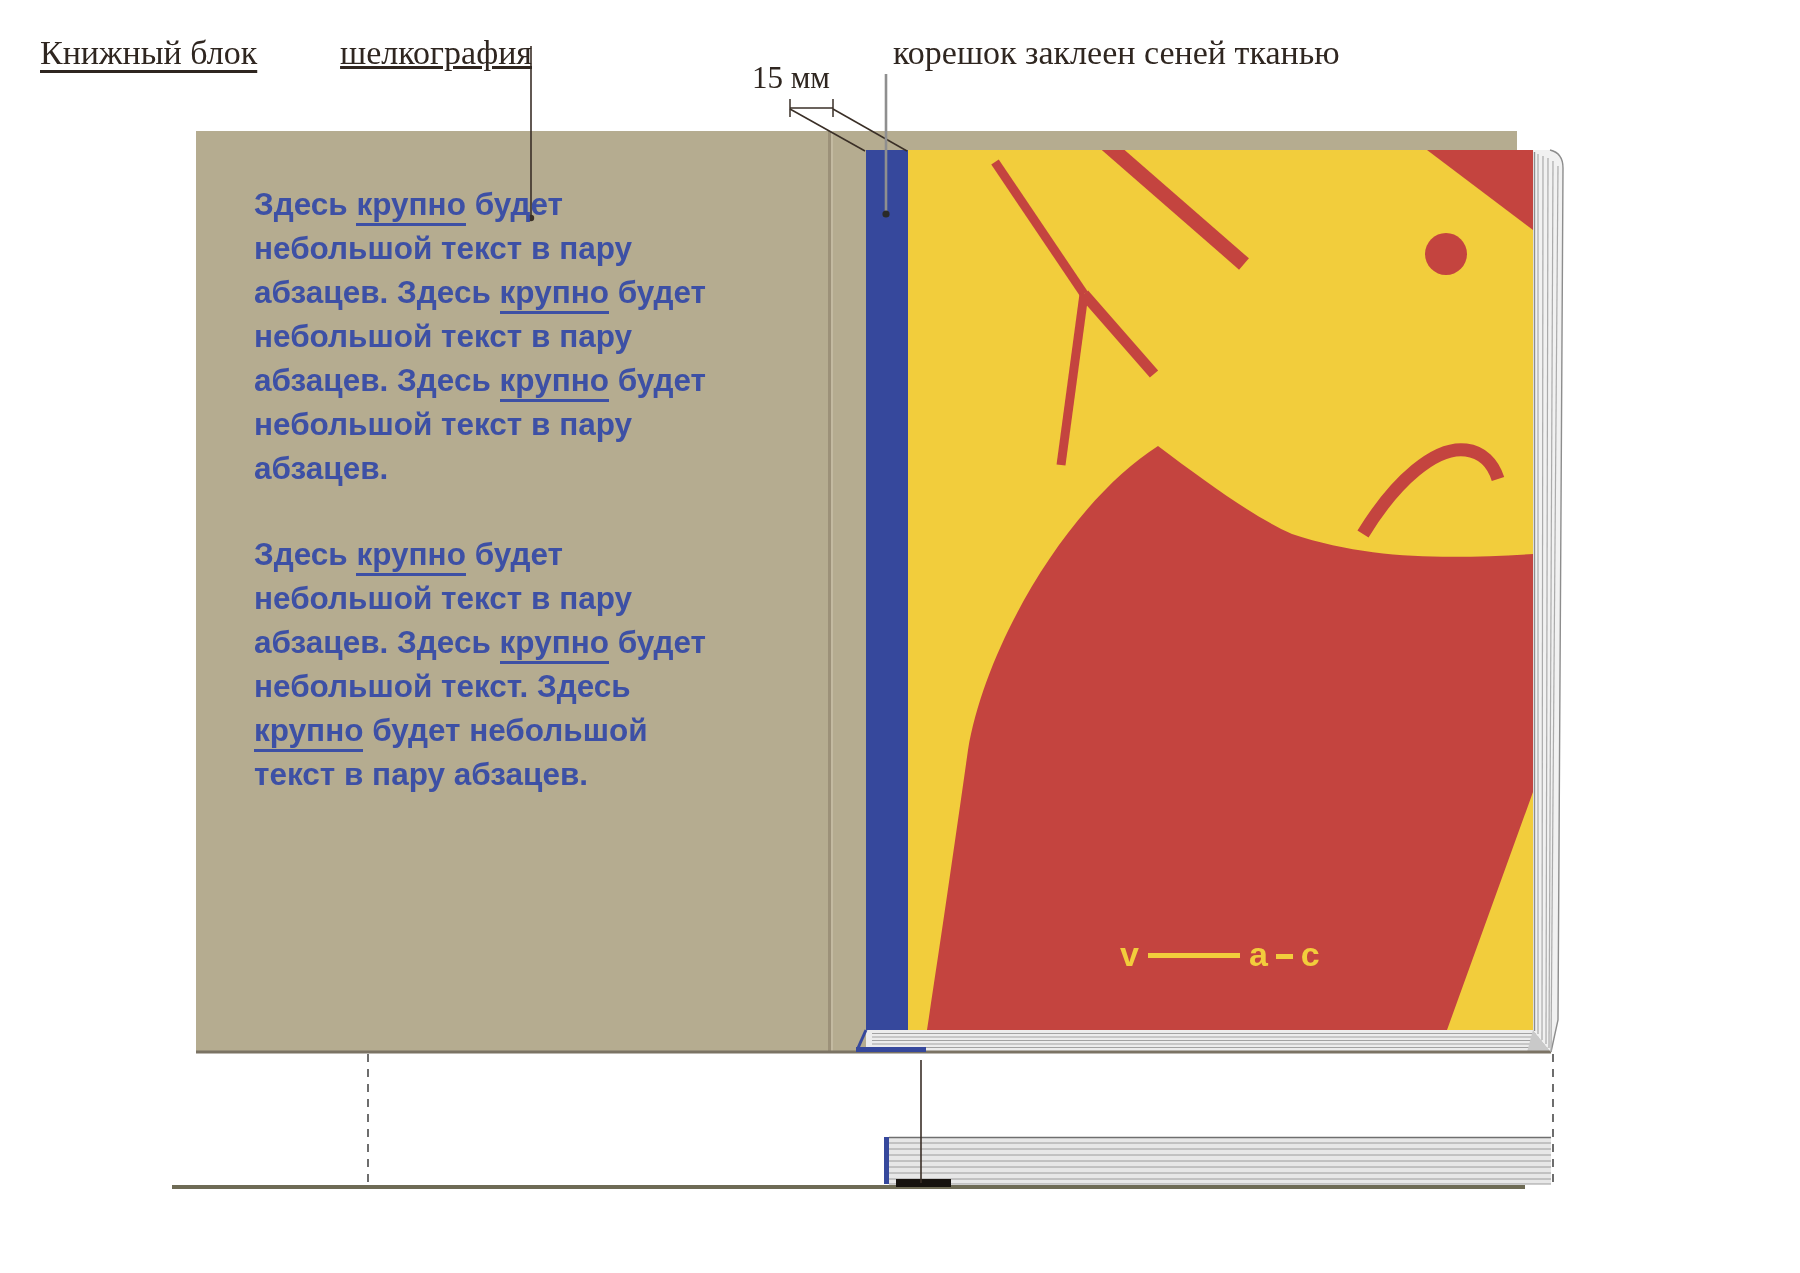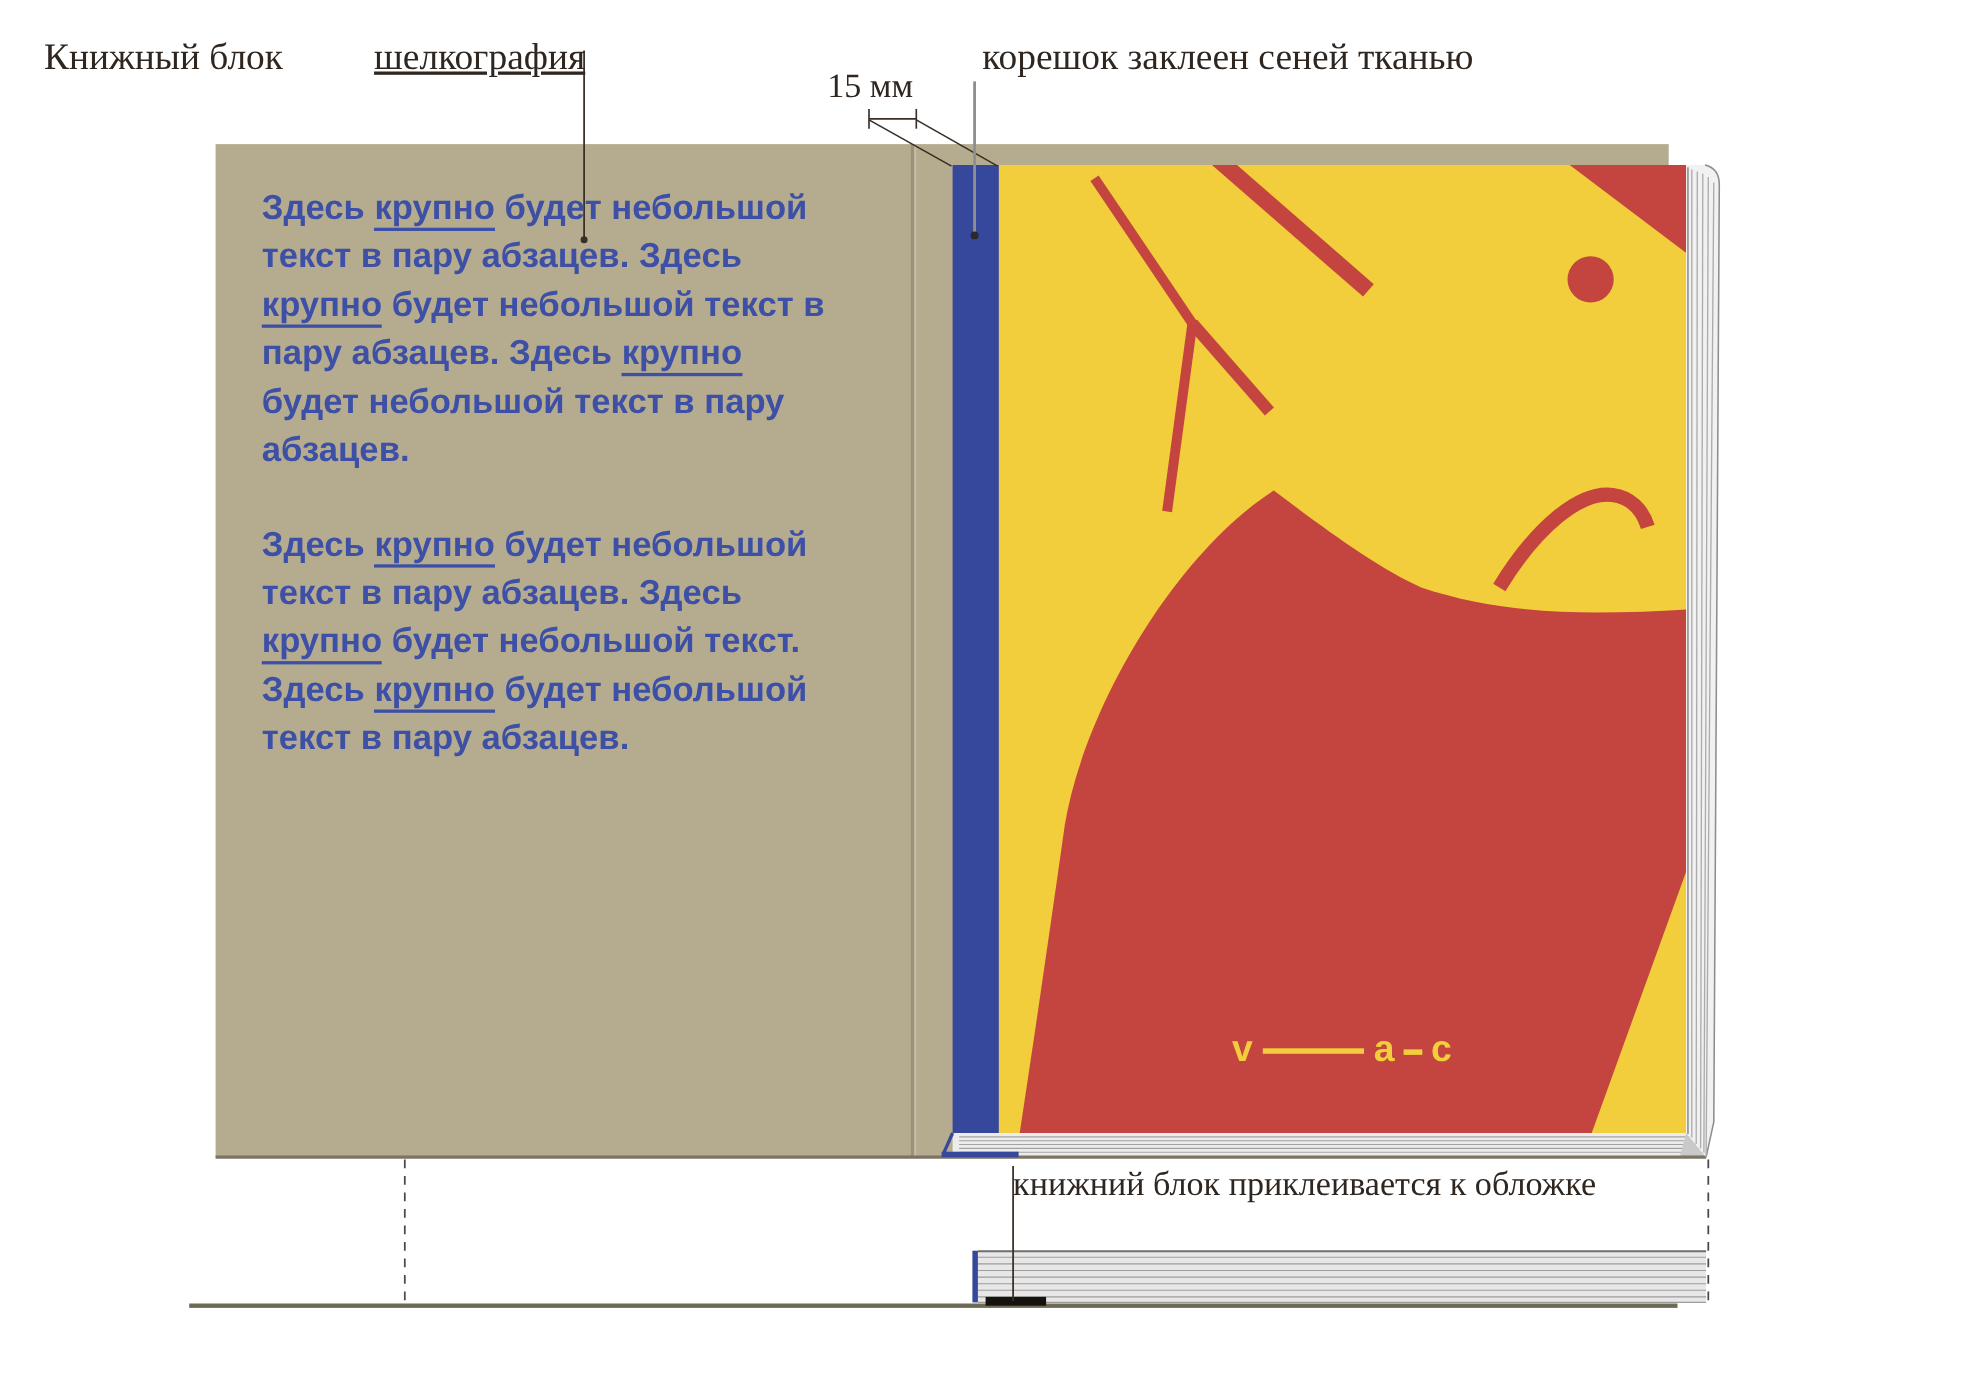--- a/index.html
+++ b/index.html
@@ -11,31 +11,31 @@
     --baseline-olive:#6e6b55;
     --ink:#2f2620;
   }
   html,body{margin:0;padding:0;background:#ffffff;}
   .canvas{
     position:relative;width:1800px;height:1273px;background:#ffffff;
     font-family:"Liberation Serif",serif;color:var(--ink);overflow:hidden;
   }
   .canvas svg{position:absolute;left:0;top:0;}
   .lbl{position:absolute;font-size:34px;line-height:40px;color:var(--ink);white-space:nowrap;}
-  .lbl-book{left:40px;top:33px;text-underline-offset:6px;}
+  .lbl-book{left:40px;top:33px;text-decoration:underline;text-underline-offset:6px;}
   .lbl-silk{left:230px;top:33px;width:302px;text-align:right;white-space:normal;text-decoration:underline;}
   .lbl-15{left:752px;top:58px;width:110px;text-align:left;font-size:31px;}
   .lbl-spinecloth{left:893px;top:33px;}
   .lbl-glue{left:921px;top:1056px;font-size:31px;line-height:39px;white-space:normal;width:560px;}
   .blue-text{
     position:absolute;left:238px;top:166px;width:515px;
     font-family:"Liberation Sans",sans-serif;font-weight:bold;
     font-size:31.5px;line-height:44px;color:var(--text-blue);
   }
-  .blue-text p{margin:0;}
+  .blue-text p{margin:16px;}
   .blue-text p + p{margin-top:42px;}
   .blue-text .u{border-bottom:3px solid currentColor;padding-bottom:1px;}
   .logo{
     position:absolute;left:1120px;top:939px;height:32px;width:214px;
     display:flex;align-items:center;
     font-family:"Liberation Sans",sans-serif;font-weight:bold;
     color:var(--cover-yellow);font-size:34px;line-height:26px;
   }
   .logo .bar{height:5px;background:var(--cover-yellow);}
   .logo .bar.long{width:92px;margin:0 9px;}
@@ -161,16 +161,15 @@
 
   <div class="logo">
     <span class="lt">v</span>
     <span class="bar long"></span>
     <span class="lt">a</span>
     <span class="bar short"></span>
     <span class="lt">c</span>
   </div>
 
   <div class="lbl lbl-glue">
-    <div>книжний блок приклеивается к обложке</div>
   </div>
 
 </div>
 
 </body></html>

